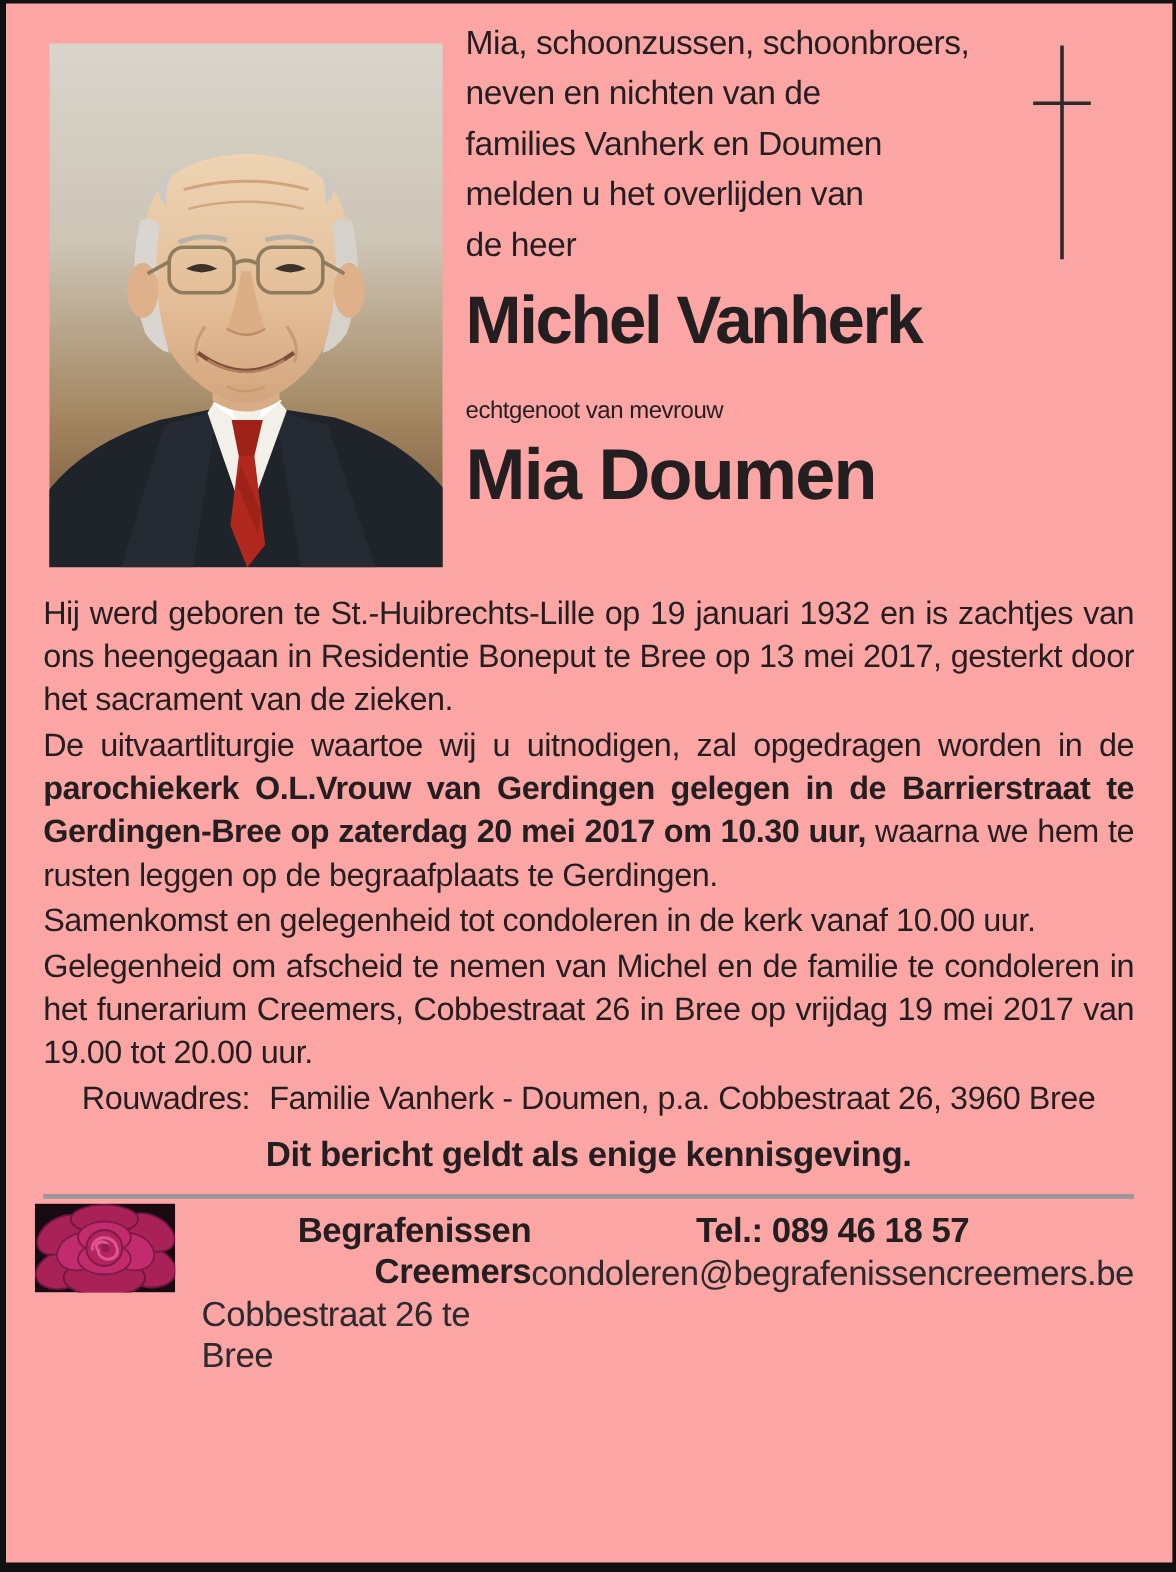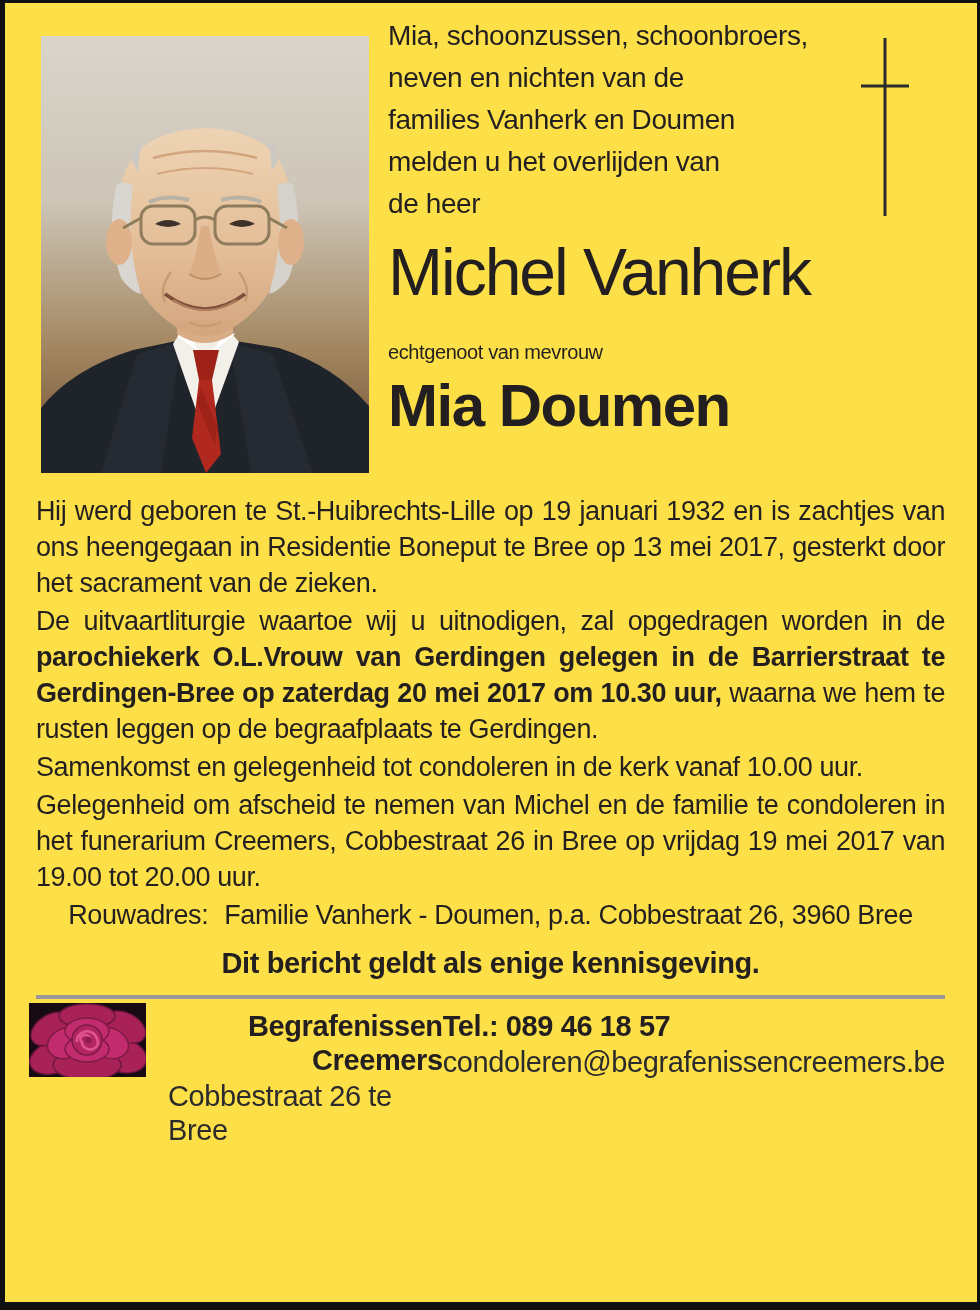--- a/index.html
+++ b/index.html
@@ -1,21 +1,21 @@
 <!DOCTYPE html>
 <html><head>
 <meta charset="utf-8">
 <style>
   * { margin:0; padding:0; box-sizing:border-box; }
   html,body { background:#ffffff; }
   body { font-family:"Liberation Sans", sans-serif; color:#231f20; }
 
   .page {
     width:980px; height:1310px;
-    background:#fde047;
+    background:#fca5a5;
     border-style:solid; border-color:#101010;
     border-width:3px 3px 8px 5px;
     overflow:hidden;
     position:relative;
   }
   .content { padding:0 32px 0 31px; }
 
   
   .top-section { position:relative; display:flex; }
   .photo-frame {
@@ -28,21 +28,21 @@
 
   .intro-col { margin-left:19px; padding-top:12px; flex:1; min-width:0; }
   .intro-text {
     font-size:28px; line-height:42px;
     white-space:pre-line;
     letter-spacing:-0.4px;
     font-stretch:condensed;
   }
   .deceased-name {
     margin-top:14px;
-    font-size:66px; font-weight:normal;
+    font-size:56px; font-weight:bold;
     letter-spacing:-2px; line-height:1.0;
     font-stretch:condensed;
     white-space:nowrap;
   }
   .relation {
     margin-top:36px;
     font-size:20px; letter-spacing:-0.4px;
     font-stretch:condensed;
   }
   .spouse-name {
@@ -79,21 +79,21 @@
   .footer-divider {
     margin:15px 0 0 0;
     height:4px; background:#9a969b;
   }
   .footer-row { display:flex; align-items:flex-start; padding:4px 0 0 0; }
   .rose-logo { width:117px; height:74px; flex:0 0 auto; margin-left:-7px; }
   .rose-logo svg { display:block; width:100%; height:100%; }
   .footer-left { margin-left:22px; padding-top:6px; }
   .footer-company { font-size:29px; font-weight:bold; letter-spacing:-0.4px; line-height:34px; font-stretch:condensed;text-align:right; }
   .footer-address { font-size:29px; letter-spacing:-0.4px; line-height:34px; margin-top:2px; color:#2b2a2c; font-stretch:condensed; }
-  .footer-right { margin-left:auto; padding-top:6px; text-align:left; }
+  .footer-right { margin-left:auto; padding-top:6px; text-align:center; }
   .footer-phone { font-size:29px; font-weight:bold; letter-spacing:-0.4px; line-height:34px; font-stretch:condensed; }
   .footer-email { font-size:29px; letter-spacing:-0.4px; line-height:34px; margin-top:2px; color:#2b2a2c; font-stretch:condensed; }
 </style>
 </head>
 <body>
 
 <div class="page">
   <div class="content">
 
     <div class="top-section">

